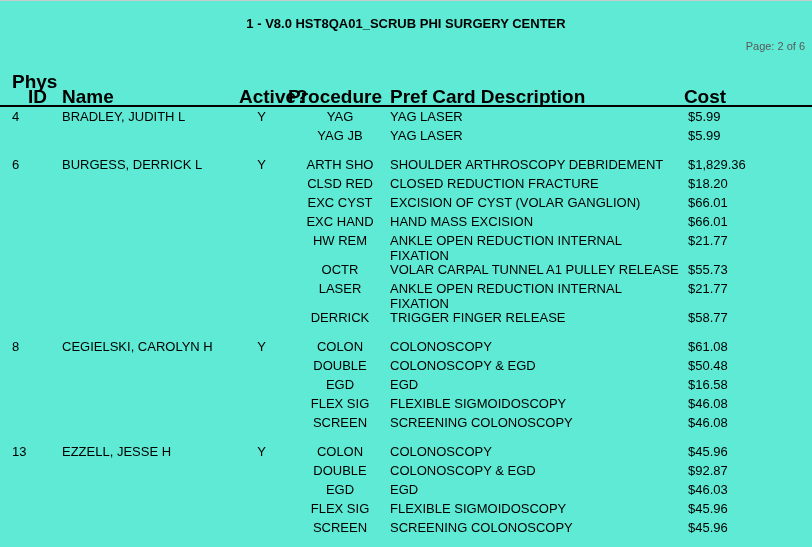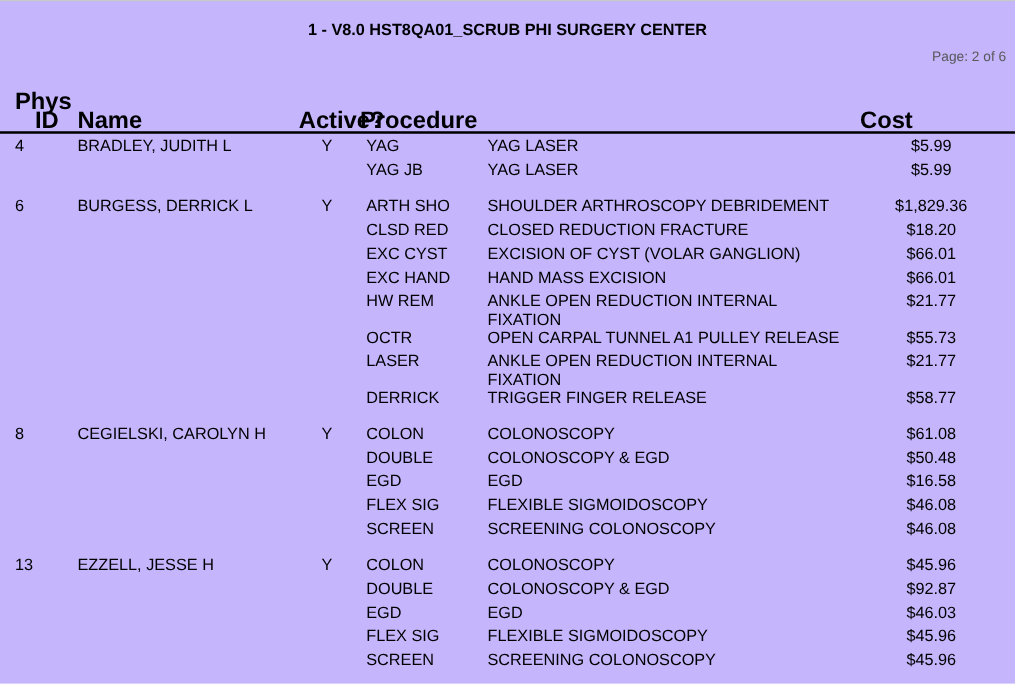--- a/index.html
+++ b/index.html
@@ -1,64 +1,65 @@
 <!DOCTYPE html>
 <html><head>
 <meta charset="utf-8">
 <style>
   html,body{margin:0;padding:0;background:#ffffff;}
   #report{
     position:relative;
     width:812px;height:547px;
-    background:#c4b5fd;
+    background:#5eead4;
     font-family:"Liberation Sans", sans-serif;
     color:#000;
     overflow:hidden;
   }
   .topline{position:absolute;left:0;top:0;width:812px;height:1px;background:#c6cacb;}
   .title{position:absolute;left:0;top:16px;width:812px;text-align:center;
          font-size:13px;font-weight:bold;white-space:nowrap;}
   .page-label{position:absolute;right:7px;top:40px;font-size:11px;color:#595959;white-space:nowrap;}
 
   .hdr{position:absolute;font-size:19px;font-weight:bold;line-height:14px;white-space:nowrap;}
   #hdr-phys{left:12px;top:75px;}
   #hdr-id{left:12px;top:90px;padding-left:16px;}
   #hdr-name{left:62px;top:90px;}
   #hdr-active{left:239px;top:90px;}
   #hdr-proc{left:288px;top:90px;}
   #hdr-desc{left:390px;top:90px;}
-  #hdr-cost{left:688px;top:90px;width:114px;text-align:left;}
+  #hdr-cost{left:648px;top:90px;width:114px;text-align:center;}
   .rule{position:absolute;left:0;top:105px;width:812px;height:2px;background:#000;}
 
   #rows{position:absolute;left:0;top:0;width:812px;height:547px;}
   .trow{position:absolute;left:0;width:812px;}
   .trow > div{position:absolute;top:0;font-size:13px;line-height:14px;white-space:nowrap;}
   .c-id{left:12px;width:44px;}
   .c-name{left:62px;width:176px;}
   .c-active{left:239px;width:45px;text-align:center;}
-  .c-proc{left:293px;width:94px;}
+  .c-proc{left:293px;width:94px;text-align:center;}
   .c-desc{left:390px;width:322px;}
   .desc-line{height:15px;line-height:14px;white-space:nowrap;}
-  .c-cost{left:688px;width:114px;text-align:center;}
+  .c-cost{left:688px;width:114px;text-align:left;}
 </style>
 </head>
 <body>
 
 <div id="report">
   <div class="topline"></div>
 
   <div class="title">1 - V8.0 HST8QA01_SCRUB PHI SURGERY CENTER</div>
 
   <div class="page-label">Page: 2 of 6</div>
 
   <div class="hdr" id="hdr-phys">Phys</div>
   <div class="hdr" id="hdr-id">ID</div>
   <div class="hdr" id="hdr-name">Name</div>
   <div class="hdr" id="hdr-active">Active?</div>
   <div class="hdr" id="hdr-proc">Procedure</div>
+  <div class="hdr" id="hdr-desc">Pref Card Description</div>
   <div class="hdr" id="hdr-cost">Cost</div>
 
   <div class="rule"></div>
 
   <div id="rows">
       <div class="trow" style="top: 110px;">
         <div class="c-id">4</div>
         <div class="c-name">BRADLEY, JUDITH L</div>
         <div class="c-active">Y</div>
         <div class="c-proc">YAG</div>
@@ -109,21 +110,21 @@
         <div class="c-proc">HW REM</div>
         <div class="c-desc">
           <div class="desc-line">ANKLE OPEN REDUCTION INTERNAL</div>
           <div class="desc-line">FIXATION</div>
         </div>
         <div class="c-cost">$21.77</div>
       </div>
       <div class="trow" style="top: 263px;">
         <div class="c-proc">OCTR</div>
         <div class="c-desc">
-          <div class="desc-line">OPEN CARPAL TUNNEL A1 PULLEY RELEASE</div>
+          <div class="desc-line">VOLAR CARPAL TUNNEL A1 PULLEY RELEASE</div>
         </div>
         <div class="c-cost">$55.73</div>
       </div>
       <div class="trow" style="top: 282px;">
         <div class="c-proc">LASER</div>
         <div class="c-desc">
           <div class="desc-line">ANKLE OPEN REDUCTION INTERNAL</div>
           <div class="desc-line">FIXATION</div>
         </div>
         <div class="c-cost">$21.77</div>

